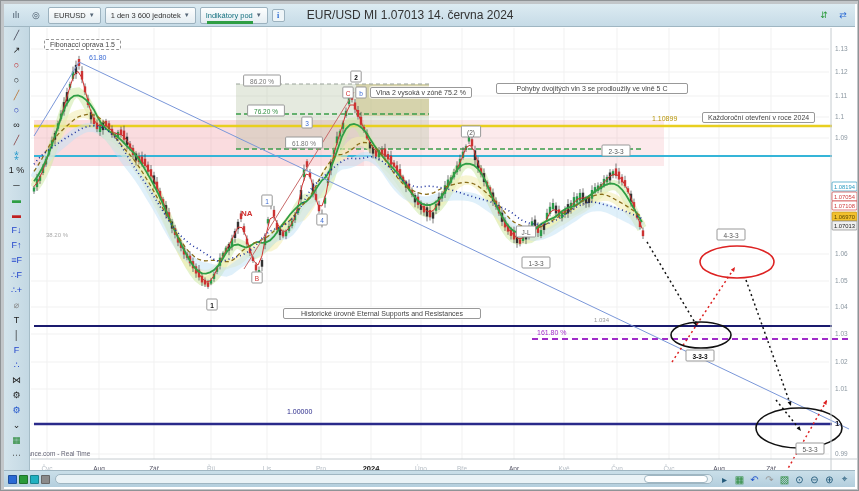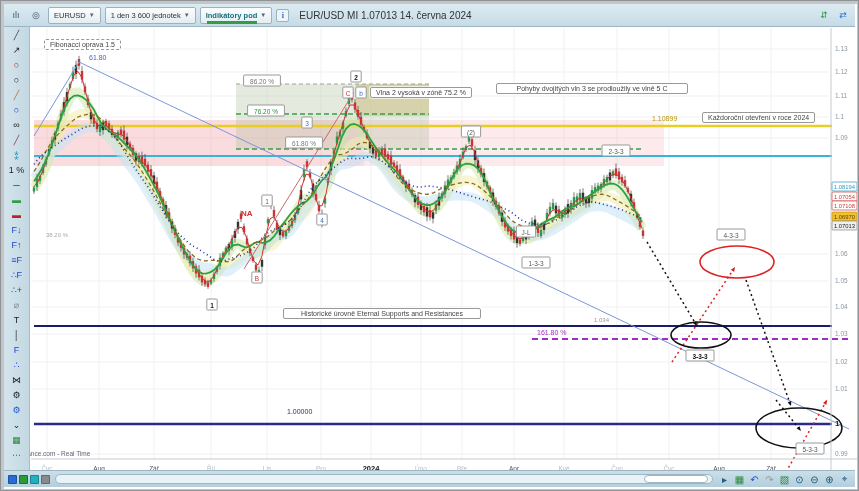--- a/index.html
+++ b/index.html
@@ -7,25 +7,25 @@
   .frame{position:relative;width:859px;height:491px;background:#c2c6c9;border:1px solid #8f9396;overflow:hidden;}
   .inner{position:absolute;left:3px;top:3px;right:3px;bottom:3px;background:#fff;}
   
   .top-toolbar{position:absolute;left:0;top:0;right:0;height:23px;background:linear-gradient(#dcebf2,#c6dbe7);
     border-bottom:1px solid #9fb6c2;display:flex;align-items:center;gap:4px;padding:0 4px;z-index:5;}
   .tb-icon{width:16px;height:16px;display:flex;align-items:center;justify-content:center;font-size:9px;color:#456;
     border:1px solid transparent;border-radius:2px;}
   .dd{height:17px;display:flex;align-items:center;gap:3px;padding:0 5px;background:linear-gradient(#fdfefe,#e4edf2);
     border:1px solid #9cb2bf;border-radius:2px;font-size:7.5px;color:#333;white-space:nowrap;}
   .dd .caret{font-size:6px;color:#567;}
-  .dd.active{color:#13707f;font-weight:bold;position:relative;}
+  .dd.active{color:#13707f;font-weight:normal;position:relative;}
   .dd.active::after{content:"";position:absolute;left:6px;right:14px;bottom:-1px;height:3px;background:#2f9e44;}
   .info-btn{width:13px;height:13px;border:1px solid #9cb2bf;border-radius:2px;background:#eef5f8;color:#2a6ad4;
     font-size:8px;font-weight:bold;display:flex;align-items:center;justify-content:center;font-family:"Liberation Serif",serif;}
-  .chart-title{font-size:10px;color:#333;margin-left:6px;white-space:nowrap;}
+  .chart-title{font-size:12px;color:#333;margin-left:18px;white-space:nowrap;}
   .tb-right{margin-left:auto;display:flex;gap:3px;}
   
   .left-toolbar{position:absolute;left:0;top:23px;bottom:17px;width:26px;background:linear-gradient(90deg,#d4e4ec,#c3d8e3);
     border-right:1px solid #a5bcc7;display:flex;flex-direction:column;align-items:center;padding-top:1px;z-index:5;}
   .tool{width:22px;height:15px;display:flex;align-items:center;justify-content:center;font-size:9px;line-height:1;
     border:1px solid transparent;border-radius:2px;cursor:pointer;}
   
   .bottom-toolbar{position:absolute;left:0;right:0;bottom:0;height:17px;background:linear-gradient(#cadfe9,#b3cedd);
     border-top:1px solid #9fb6c2;display:flex;align-items:center;gap:3px;padding:0 4px;z-index:6;}
   .tk-sq{width:9px;height:9px;border-radius:1px;border:1px solid rgba(0,0,0,.25);}

